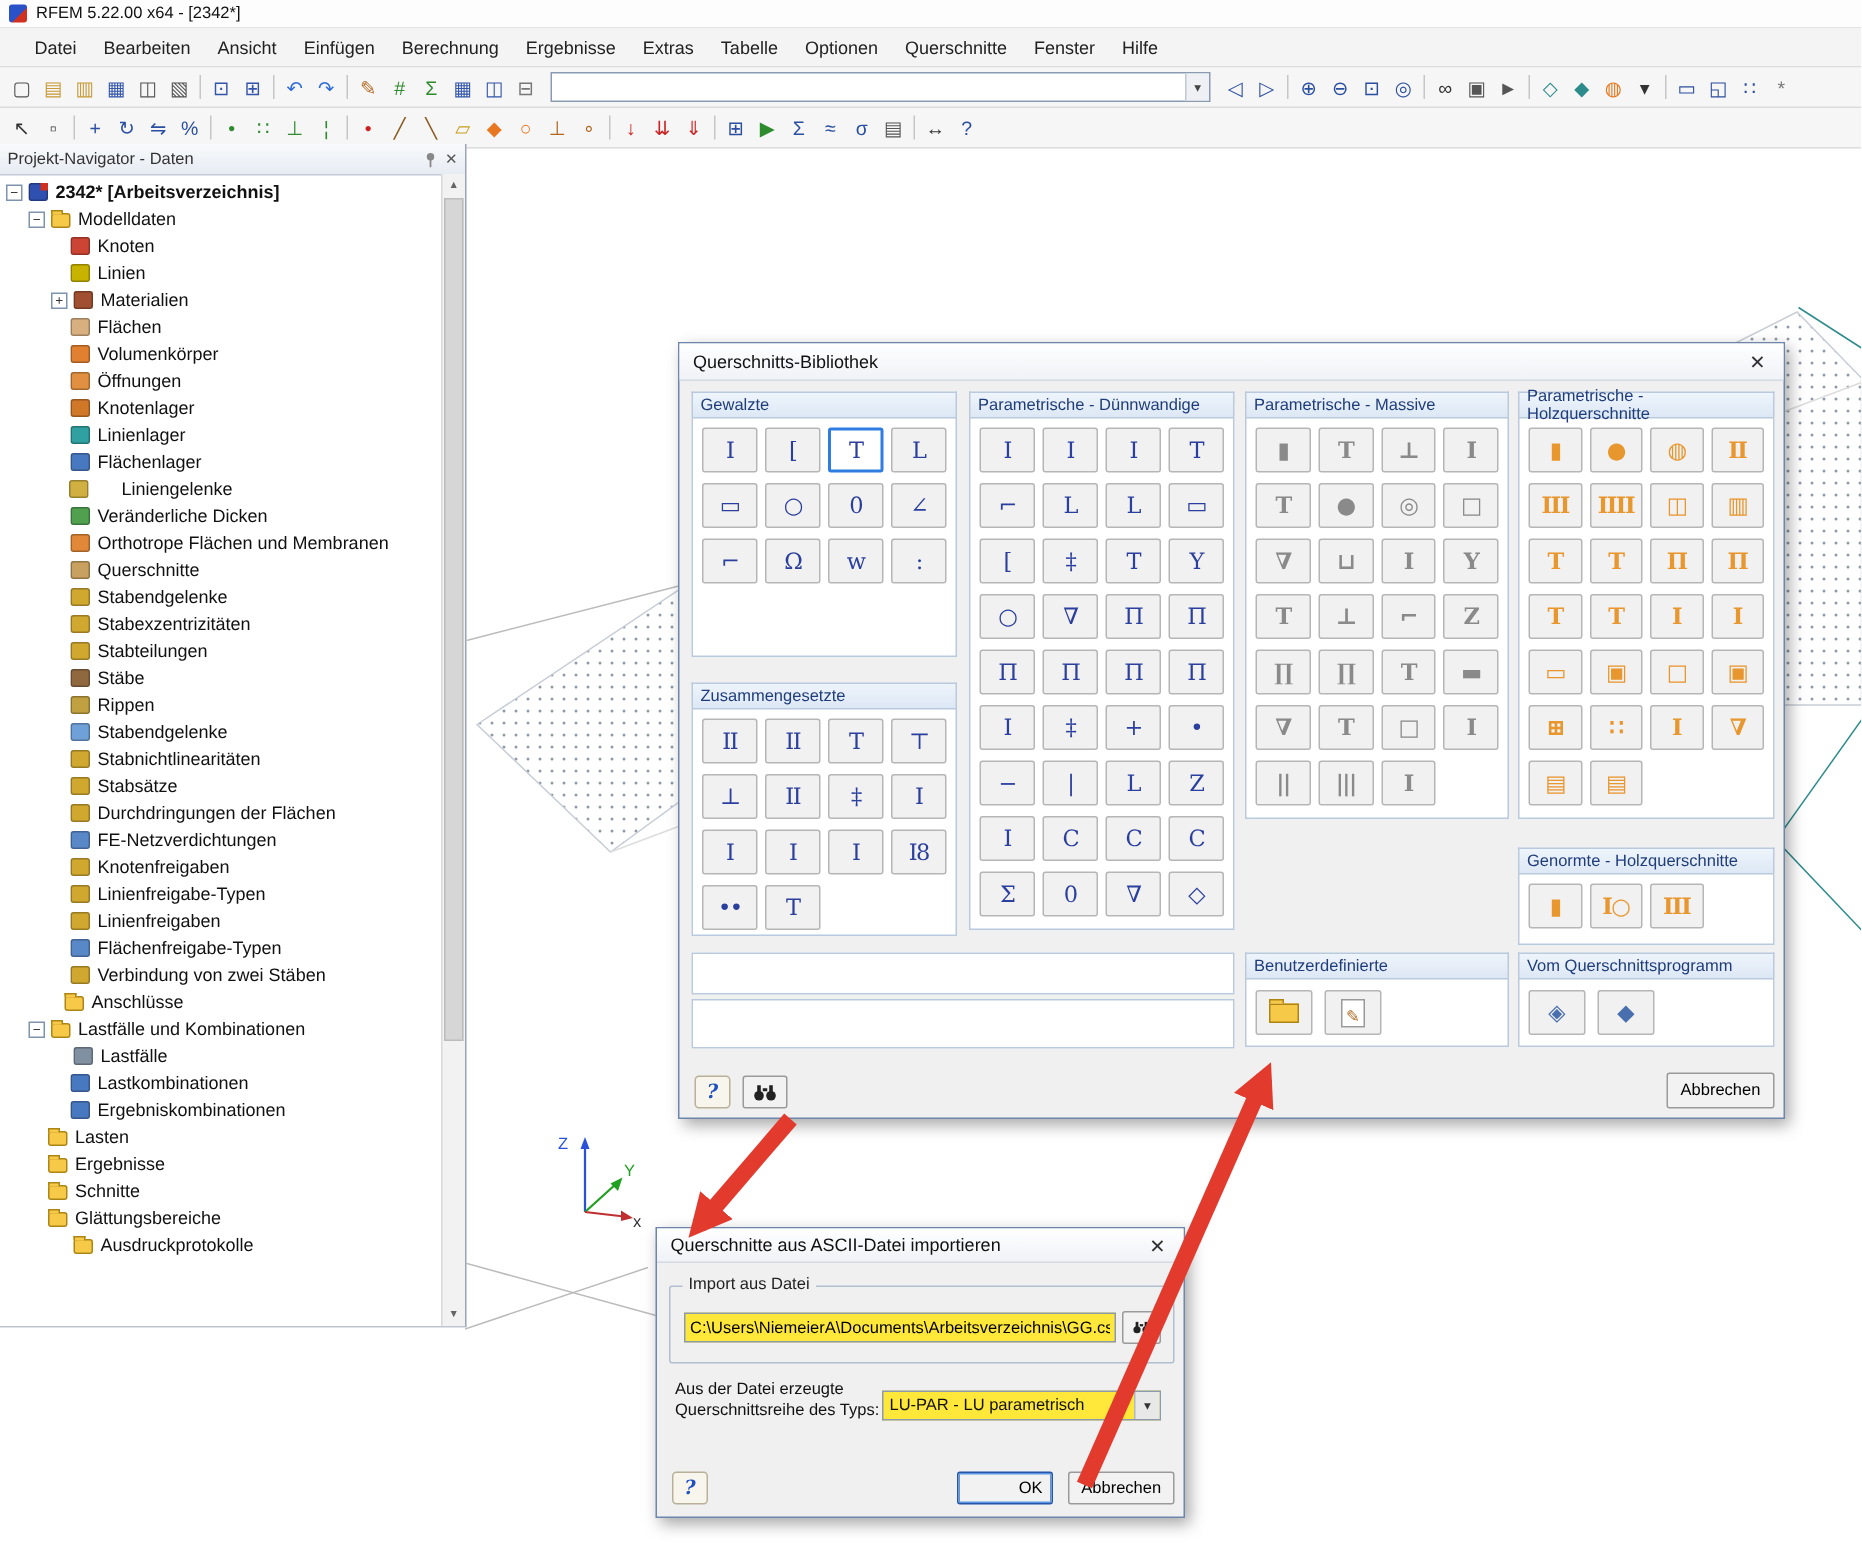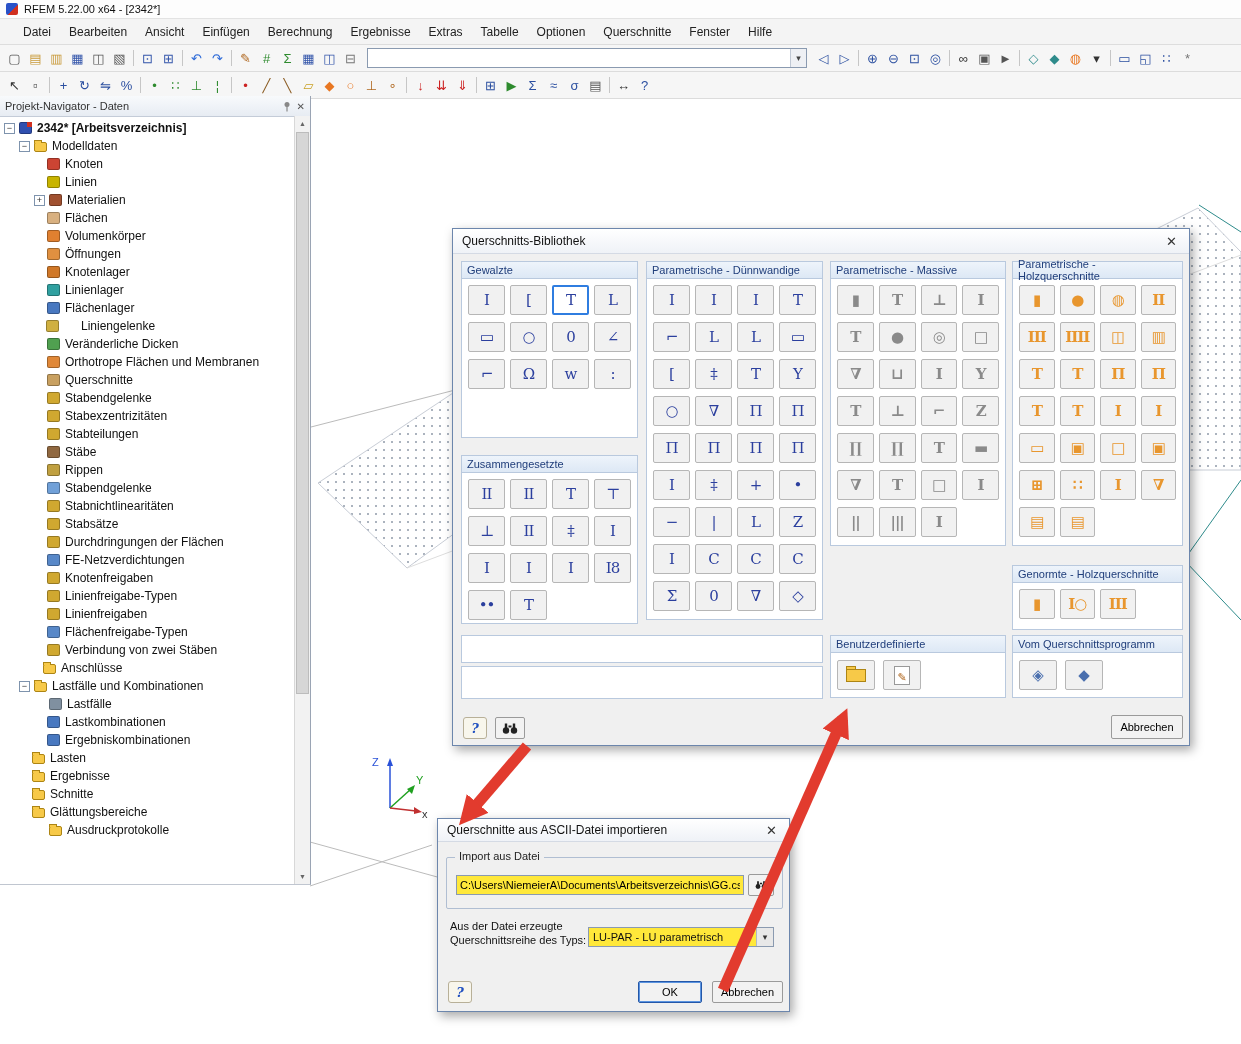--- a/index.html
+++ b/index.html
@@ -632,21 +632,21 @@
     <div class="two-line-label" style="left:12px;top:100px;">
       <div>Aus der Datei erzeugte</div>
       <div>Querschnittsreihe des Typs:</div>
     </div>
     <div class="combo yellow" style="left:150px;top:108px;width:186px;">
       <span class="combo-text">LU-PAR - LU parametrisch</span>
       <span class="combo-btn">▾</span>
     </div>
 
     <button class="help-btn" style="position:absolute;left:10px;top:162px;">?</button>
-    <button class="btn ok" style="position:absolute;left:200px;top:162px;width:64px;height:22px;">OK</button>
+    <button class="btn ok" style="position:absolute;left:200px;top:162px;width:64px;height:22px;text-align:right;">OK</button>
     <button class="btn" style="position:absolute;left:274px;top:162px;width:71px;height:22px;">Abbrechen</button>
   </div>
 
   <svg id="arrows-svg" width="1241" height="1044">
     <defs>
       <marker id="ah" viewBox="0 0 8 8" refX="5" refY="4" markerWidth="2.6" markerHeight="2.6" orient="auto">
         <path d="M0,0 L8,4 L0,8 z" fill="#e23b2e"></path>
       </marker>
     </defs>
     <line x1="527" y1="746" x2="466" y2="817" stroke="#e23b2e" stroke-width="11" marker-end="url(#ah)"></line>

